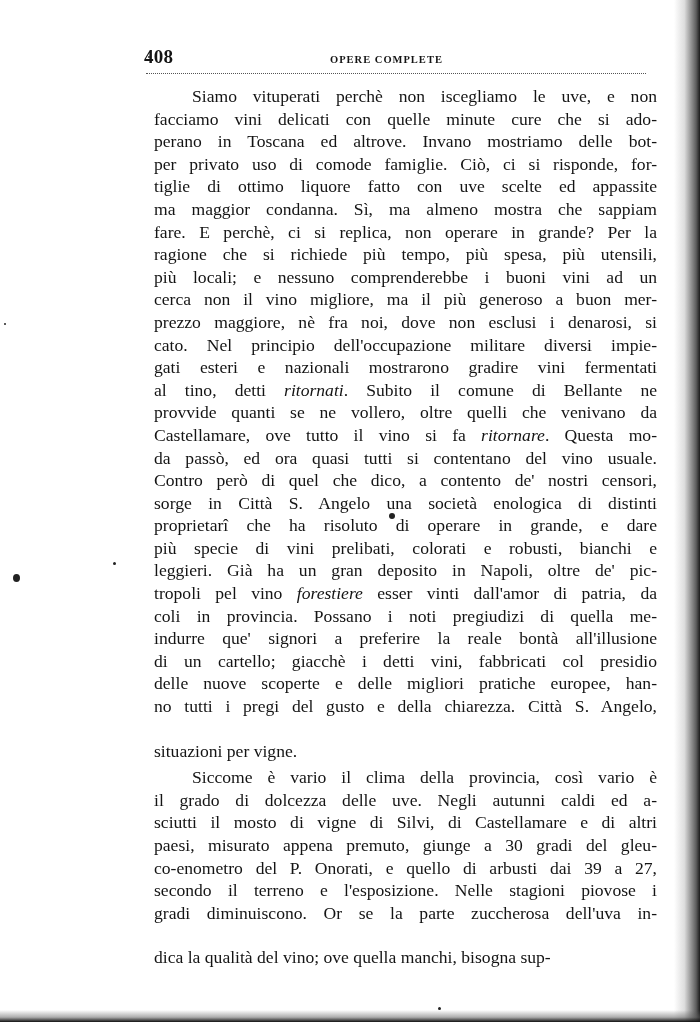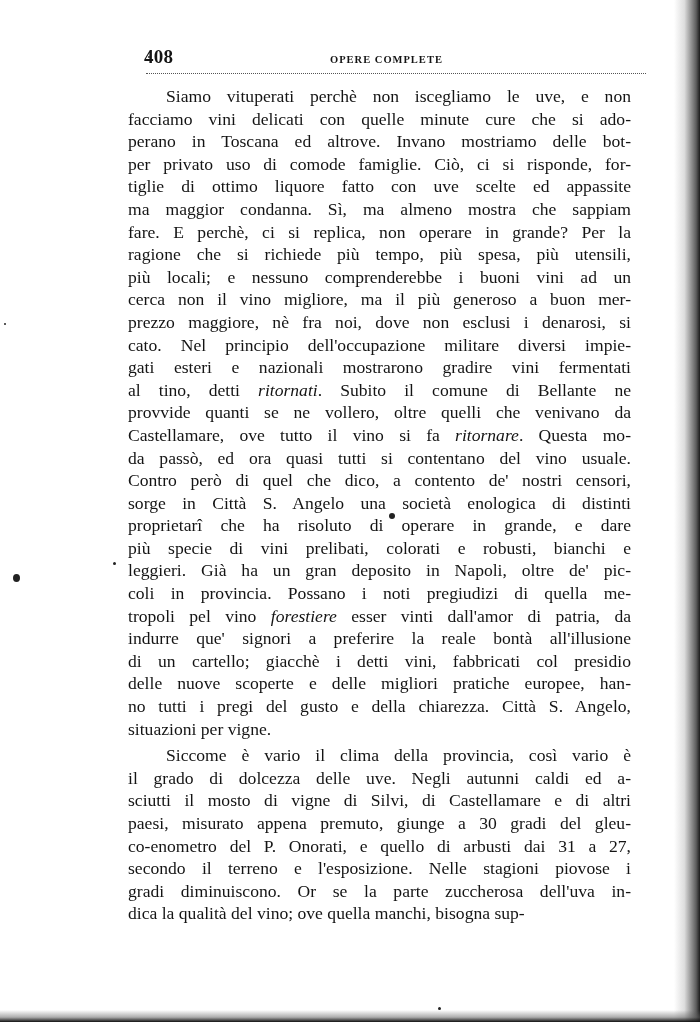--- a/index.html
+++ b/index.html
@@ -62,21 +62,21 @@
   .header-rule {
     position: absolute;
     left: 146px;
     top: 73px;
     width: 500px;
     height: 0;
     border-top: 1px dotted #555;
   }
   .body-text {
     position: absolute;
-    left: 128px;
+    left: 154px;
     top: 85px;
     width: 503px;
     font-family: "Liberation Serif", serif;
     font-size: 17.6px;
     line-height: 22.6px;
     text-align: justify;
   }
   .para {
     margin: 0;
     text-indent: 38px;
@@ -87,20 +87,21 @@
     text-align-last: justify;
     white-space: nowrap;
     height: 22.6px;
     text-indent: 0;
   }
   .line.first {
     padding-left: 38px;
   }
   .line.last {
     text-align-last: left;
+    margin-top: 22px;
   }
   .para + .para {
     margin-top: 4px;
   }
   em { font-style: italic; }
   .speck {
     position: absolute;
     background: #222;
     border-radius: 50%;
   }
@@ -135,34 +136,34 @@
         <span class="line"><span>gati esteri e nazionali mostrarono gradire vini fermentati</span></span>
         <span class="line"><span>al tino, detti </span><em>ritornati</em><span>. Subito il comune di Bellante ne</span></span>
         <span class="line"><span>provvide quanti se ne vollero, oltre quelli che venivano da</span></span>
         <span class="line"><span>Castellamare, ove tutto il vino si fa </span><em>ritornare</em><span>. Questa mo-</span></span>
         <span class="line"><span>da passò, ed ora quasi tutti si contentano del vino usuale.</span></span>
         <span class="line"><span>Contro però di quel che dico, a contento de' nostri censori,</span></span>
         <span class="line"><span>sorge in Città S. Angelo una società enologica di distinti</span></span>
         <span class="line"><span>proprietarî che ha risoluto di operare in grande, e dare</span></span>
         <span class="line"><span>più specie di vini prelibati, colorati e robusti, bianchi e</span></span>
         <span class="line"><span>leggieri. Già ha un gran deposito in Napoli, oltre de' pic-</span></span>
+        <span class="line"><span>tropoli pel vino </span><em>forestiere</em><span> esser vinti dall'amor di patria, da</span></span>
         <span class="line"><span>coli in provincia. Possano i noti pregiudizi di quella me-</span></span>
-        <span class="line"><span>tropoli pel vino </span><em>forestiere</em><span> esser vinti dall'amor di patria, da</span></span>
         <span class="line"><span>indurre que' signori a preferire la reale bontà all'illusione</span></span>
         <span class="line"><span>di un cartello; giacchè i detti vini, fabbricati col presidio</span></span>
         <span class="line"><span>delle nuove scoperte e delle migliori pratiche europee, han-</span></span>
         <span class="line"><span>no tutti i pregi del gusto e della chiarezza. Città S. Angelo,</span></span>
         <span class="line last"><span>situazioni per vigne.</span></span>
       </div>
       <div class="para">
         <span class="line first"><span>Siccome è vario il clima della provincia, così vario è</span></span>
         <span class="line"><span>il grado di dolcezza delle uve. Negli autunni caldi ed a-</span></span>
         <span class="line"><span>sciutti il mosto di vigne di Silvi, di Castellamare e di altri</span></span>
         <span class="line"><span>paesi, misurato appena premuto, giunge a 30 gradi del gleu-</span></span>
-        <span class="line"><span>co-enometro del P. Onorati, e quello di arbusti dai 31 a 27,</span></span>
+        <span class="line"><span>co-enometro del P. Onorati, e quello di arbusti dai 39 a 27,</span></span>
         <span class="line"><span>secondo il terreno e l'esposizione. Nelle stagioni piovose i</span></span>
         <span class="line"><span>gradi diminuiscono. Or se la parte zuccherosa dell'uva in-</span></span>
         <span class="line last"><span>dica la qualità del vino; ove quella manchi, bisogna sup-</span></span>
       </div>
     </div>
 
   <span class="speck" style="left:13px;top:574px;width:7px;height:8px;"></span>
   <span class="speck" style="left:113px;top:562px;width:3px;height:3px;"></span>
   <span class="speck" style="left:389px;top:513px;width:6px;height:6px;"></span>
   <span class="speck" style="left:4px;top:323px;width:2px;height:2px;"></span>

